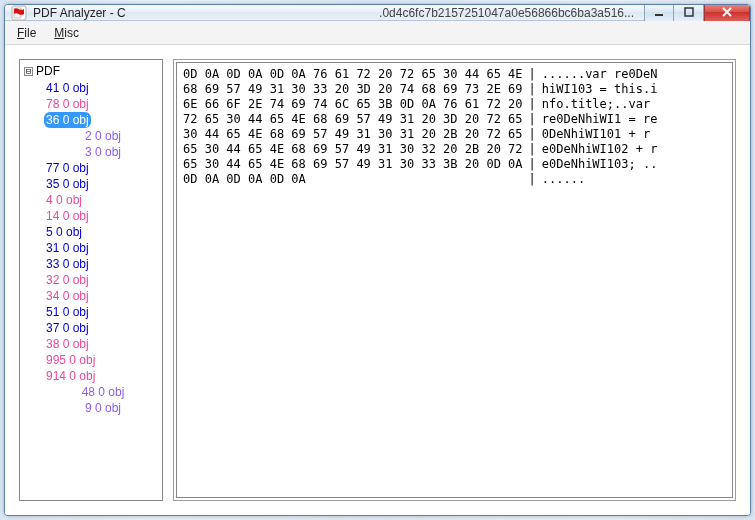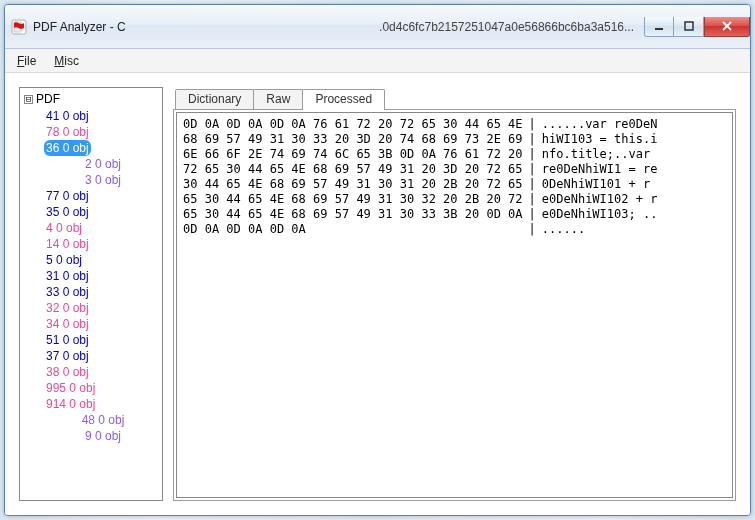--- a/index.html
+++ b/index.html
@@ -17,21 +17,21 @@
   .window {
     position: absolute; inset: 4px;
     border: 1px solid #5a7fa8;
     border-radius: 4px;
     background: #fff;
     display: flex; flex-direction: column;
     box-shadow: 0 0 4px rgba(0,0,0,0.25);
     overflow: hidden;
   }
   .titlebar {
-    height: 44px;
+    height: 16px;
     background: linear-gradient(#f5f9fd, #e8eff7 45%, #dde8f3 46%, #eaf1f8);
     border-bottom: 1px solid #b6c5d7;
     display: flex; align-items: center;
     padding: 0 0 0 6px;
     gap: 6px;
   }
   .app-icon {
     width: 16px; height: 16px;
     display: flex; align-items: center; justify-content: center;
   }
@@ -228,25 +228,20 @@
 
     <div class="tree-panel">
       <div class="tree-root">
         <span class="tree-toggle">⊟</span>
         <span>PDF</span>
       </div>
       <div class="tree-items" id="tree-items"><div class="tree-item c-blue">41 0 obj</div><div class="tree-item c-red">78 0 obj</div><div class="tree-item c-red selected">36 0 obj</div><div class="tree-item c-black">2 0 obj</div><div class="tree-item c-black">3 0 obj</div><div class="tree-item c-blue">77 0 obj</div><div class="tree-item c-blue">35 0 obj</div><div class="tree-item c-red">4 0 obj</div><div class="tree-item c-red">14 0 obj</div><div class="tree-item c-blue">5 0 obj</div><div class="tree-item c-blue">31 0 obj</div><div class="tree-item c-blue">33 0 obj</div><div class="tree-item c-red">32 0 obj</div><div class="tree-item c-red">34 0 obj</div><div class="tree-item c-blue">51 0 obj</div><div class="tree-item c-blue">37 0 obj</div><div class="tree-item c-red">38 0 obj</div><div class="tree-item c-red">995 0 obj</div><div class="tree-item c-red">914 0 obj</div><div class="tree-item c-black">48 0 obj</div><div class="tree-item c-black">9 0 obj</div></div>
     </div>
 
     <div class="right-panel">
-      <div class="tabs" id="tabs">
-          <div class="tab">Dictionary</div>
-          <div class="tab">Raw</div>
-          <div class="tab active">Processed</div>
-        </div>
       <div class="content-frame">
         <div class="hexview" id="hexview"><div class="hexrow"><span class="hex-bytes">0D 0A 0D 0A 0D 0A 76 61 72 20 72 65 30 44 65 4E</span><span class="hex-sep">|</span><span class="hex-ascii">......var re0DeN</span></div><div class="hexrow"><span class="hex-bytes">68 69 57 49 31 30 33 20 3D 20 74 68 69 73 2E 69</span><span class="hex-sep">|</span><span class="hex-ascii">hiWI103 = this.i</span></div><div class="hexrow"><span class="hex-bytes">6E 66 6F 2E 74 69 74 6C 65 3B 0D 0A 76 61 72 20</span><span class="hex-sep">|</span><span class="hex-ascii">nfo.title;..var </span></div><div class="hexrow"><span class="hex-bytes">72 65 30 44 65 4E 68 69 57 49 31 20 3D 20 72 65</span><span class="hex-sep">|</span><span class="hex-ascii">re0DeNhiWI1 = re</span></div><div class="hexrow"><span class="hex-bytes">30 44 65 4E 68 69 57 49 31 30 31 20 2B 20 72 65</span><span class="hex-sep">|</span><span class="hex-ascii">0DeNhiWI101 + r</span></div><div class="hexrow"><span class="hex-bytes">65 30 44 65 4E 68 69 57 49 31 30 32 20 2B 20 72</span><span class="hex-sep">|</span><span class="hex-ascii">e0DeNhiWI102 + r</span></div><div class="hexrow"><span class="hex-bytes">65 30 44 65 4E 68 69 57 49 31 30 33 3B 20 0D 0A</span><span class="hex-sep">|</span><span class="hex-ascii">e0DeNhiWI103; ..</span></div><div class="hexrow"><span class="hex-bytes">0D 0A 0D 0A 0D 0A                              </span><span class="hex-sep">|</span><span class="hex-ascii">......</span></div></div>
       </div>
     </div>
 
   </div>
 
 </div>
 
 </body></html>

